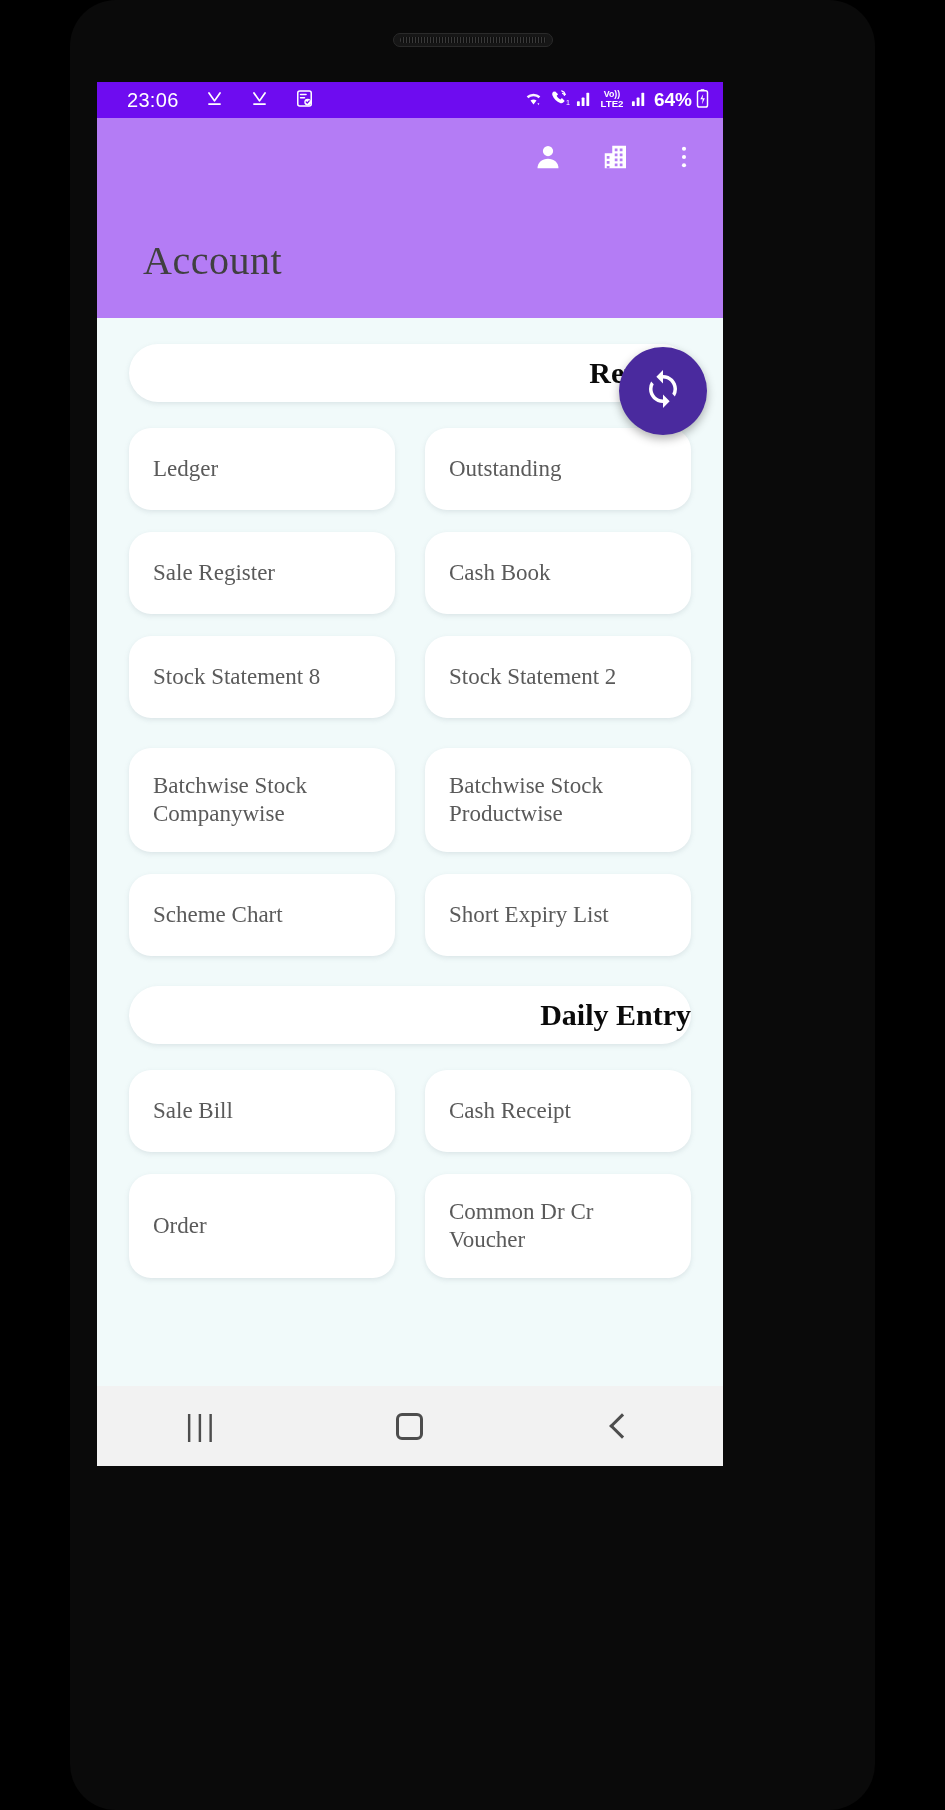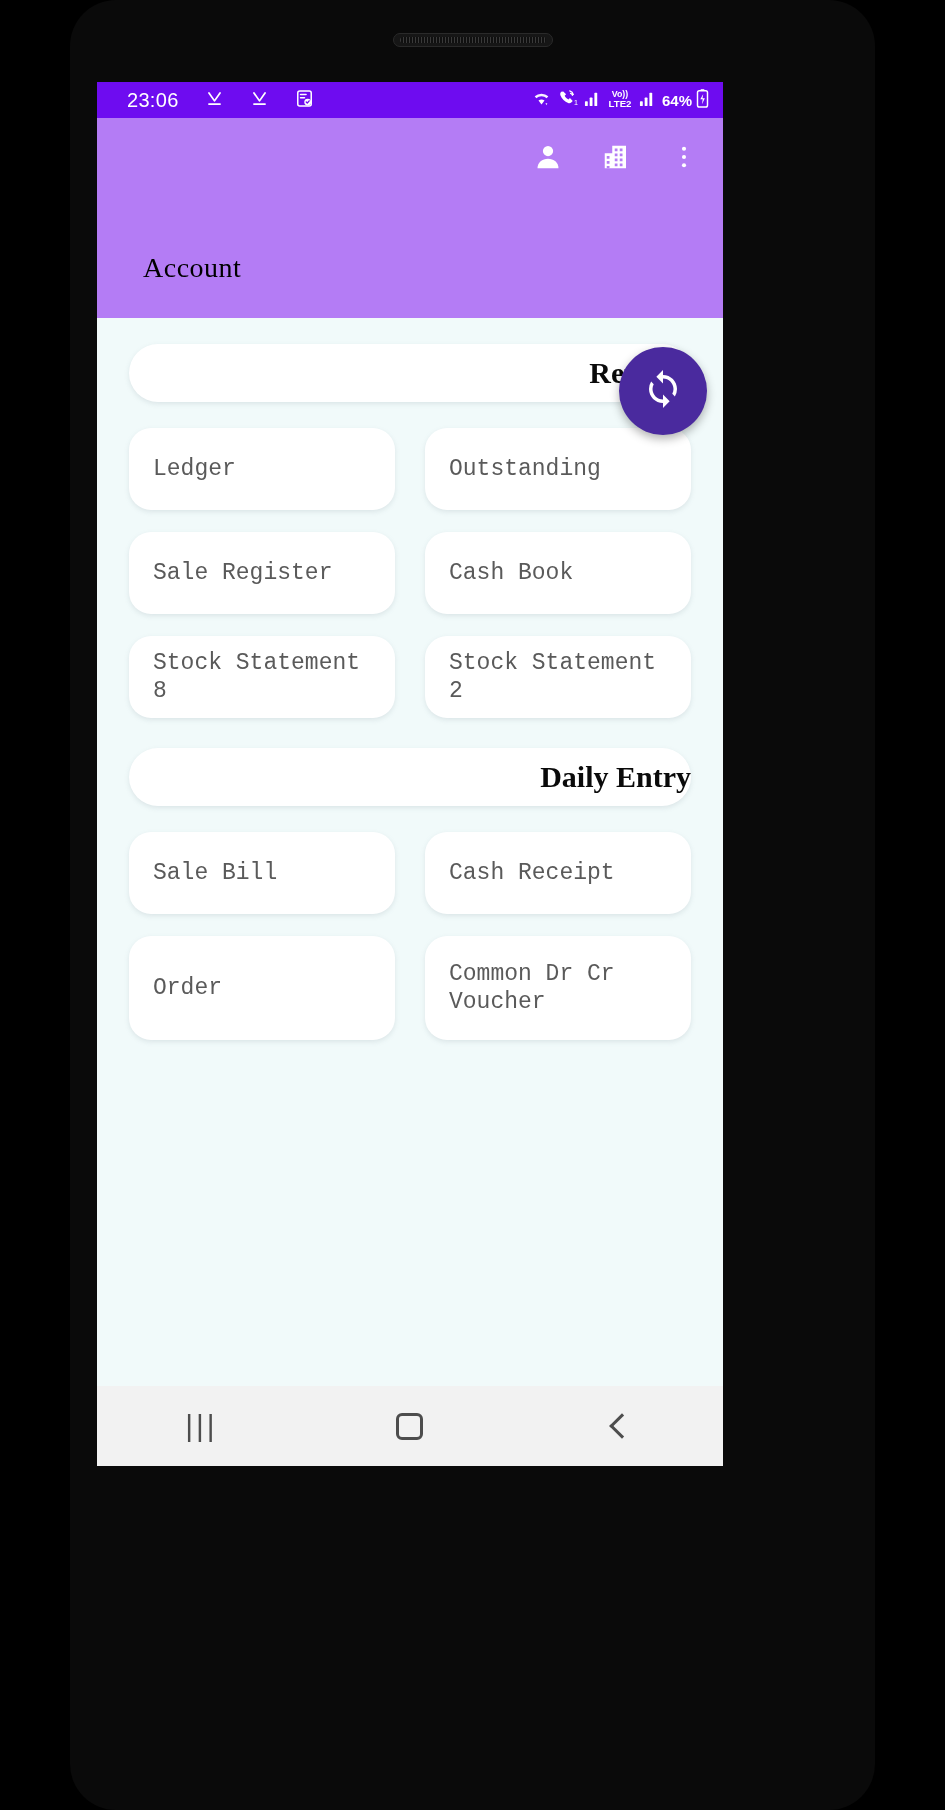--- a/index.html
+++ b/index.html
@@ -77,21 +77,21 @@
     letter-spacing: 0.3px;
   }
   #status-right {
     display: flex;
     align-items: center;
     gap: 4px;
   }
   .sicon { display: block; }
   #battery-text {
     font-family: "Liberation Sans", sans-serif;
-    font-size: 15px;
+    font-size: 19px;
     font-weight: 600;
     margin-left: 2px;
   }
 
   
   #app-bar {
     position: relative;
     height: 200px;
     background: #b47cf5;
     padding: 0 24px;
@@ -110,22 +110,22 @@
     display: flex;
     align-items: center;
     justify-content: center;
     cursor: pointer;
   }
   #page-title {
     position: absolute;
     left: 46px;
     bottom: 34px;
     font-family: "Liberation Serif", serif;
-    font-size: 28px;
-    color: #000000;
+    font-size: 40px;
+    color: #404040;
     letter-spacing: 0.5px;
   }
 
   
   #fab {
     position: absolute;
     right: 16px;
     top: 265px;
     width: 88px;
     height: 88px;
@@ -178,21 +178,21 @@
     background: #ffffff;
     border-radius: 22px;
     min-height: 82px;
     display: flex;
     align-items: center;
     padding: 10px 24px;
     box-shadow: 0 2px 5px rgba(120,140,150,0.18);
     cursor: pointer;
   }
   .grid-card-text {
-    font-family: Liberation Mono, monospace;
+    font-family: Liberation Serif, serif;
     font-size: 23px;
     color: #5a5a5a;
     line-height: 1.22;
   }
   .grid-card.tall { min-height: 104px; align-items: center; }
 
   
   #nav-bar {
     position: absolute;
     left: 0;
@@ -381,20 +381,34 @@
         <span class="grid-card-text">Cash Book</span>
       </div>
       <div class="grid-card">
         <span class="grid-card-text">Stock Statement 8</span>
       </div>
       <div class="grid-card">
         <span class="grid-card-text">Stock Statement 2</span>
       </div>
     </div>
 
+    <div class="grid">
+      <div class="grid-card tall">
+        <span class="grid-card-text">Batchwise Stock Companywise</span>
+      </div>
+      <div class="grid-card tall">
+        <span class="grid-card-text">Batchwise Stock Productwise</span>
+      </div>
+      <div class="grid-card">
+        <span class="grid-card-text">Scheme Chart</span>
+      </div>
+      <div class="grid-card">
+        <span class="grid-card-text">Short Expiry List</span>
+      </div>
+    </div>
 
     <div class="section-header">
       <span class="section-header-text">Daily Entry</span>
     </div>
     <div class="grid">
       <div class="grid-card">
         <span class="grid-card-text">Sale Bill</span>
       </div>
       <div class="grid-card">
         <span class="grid-card-text">Cash Receipt</span>

